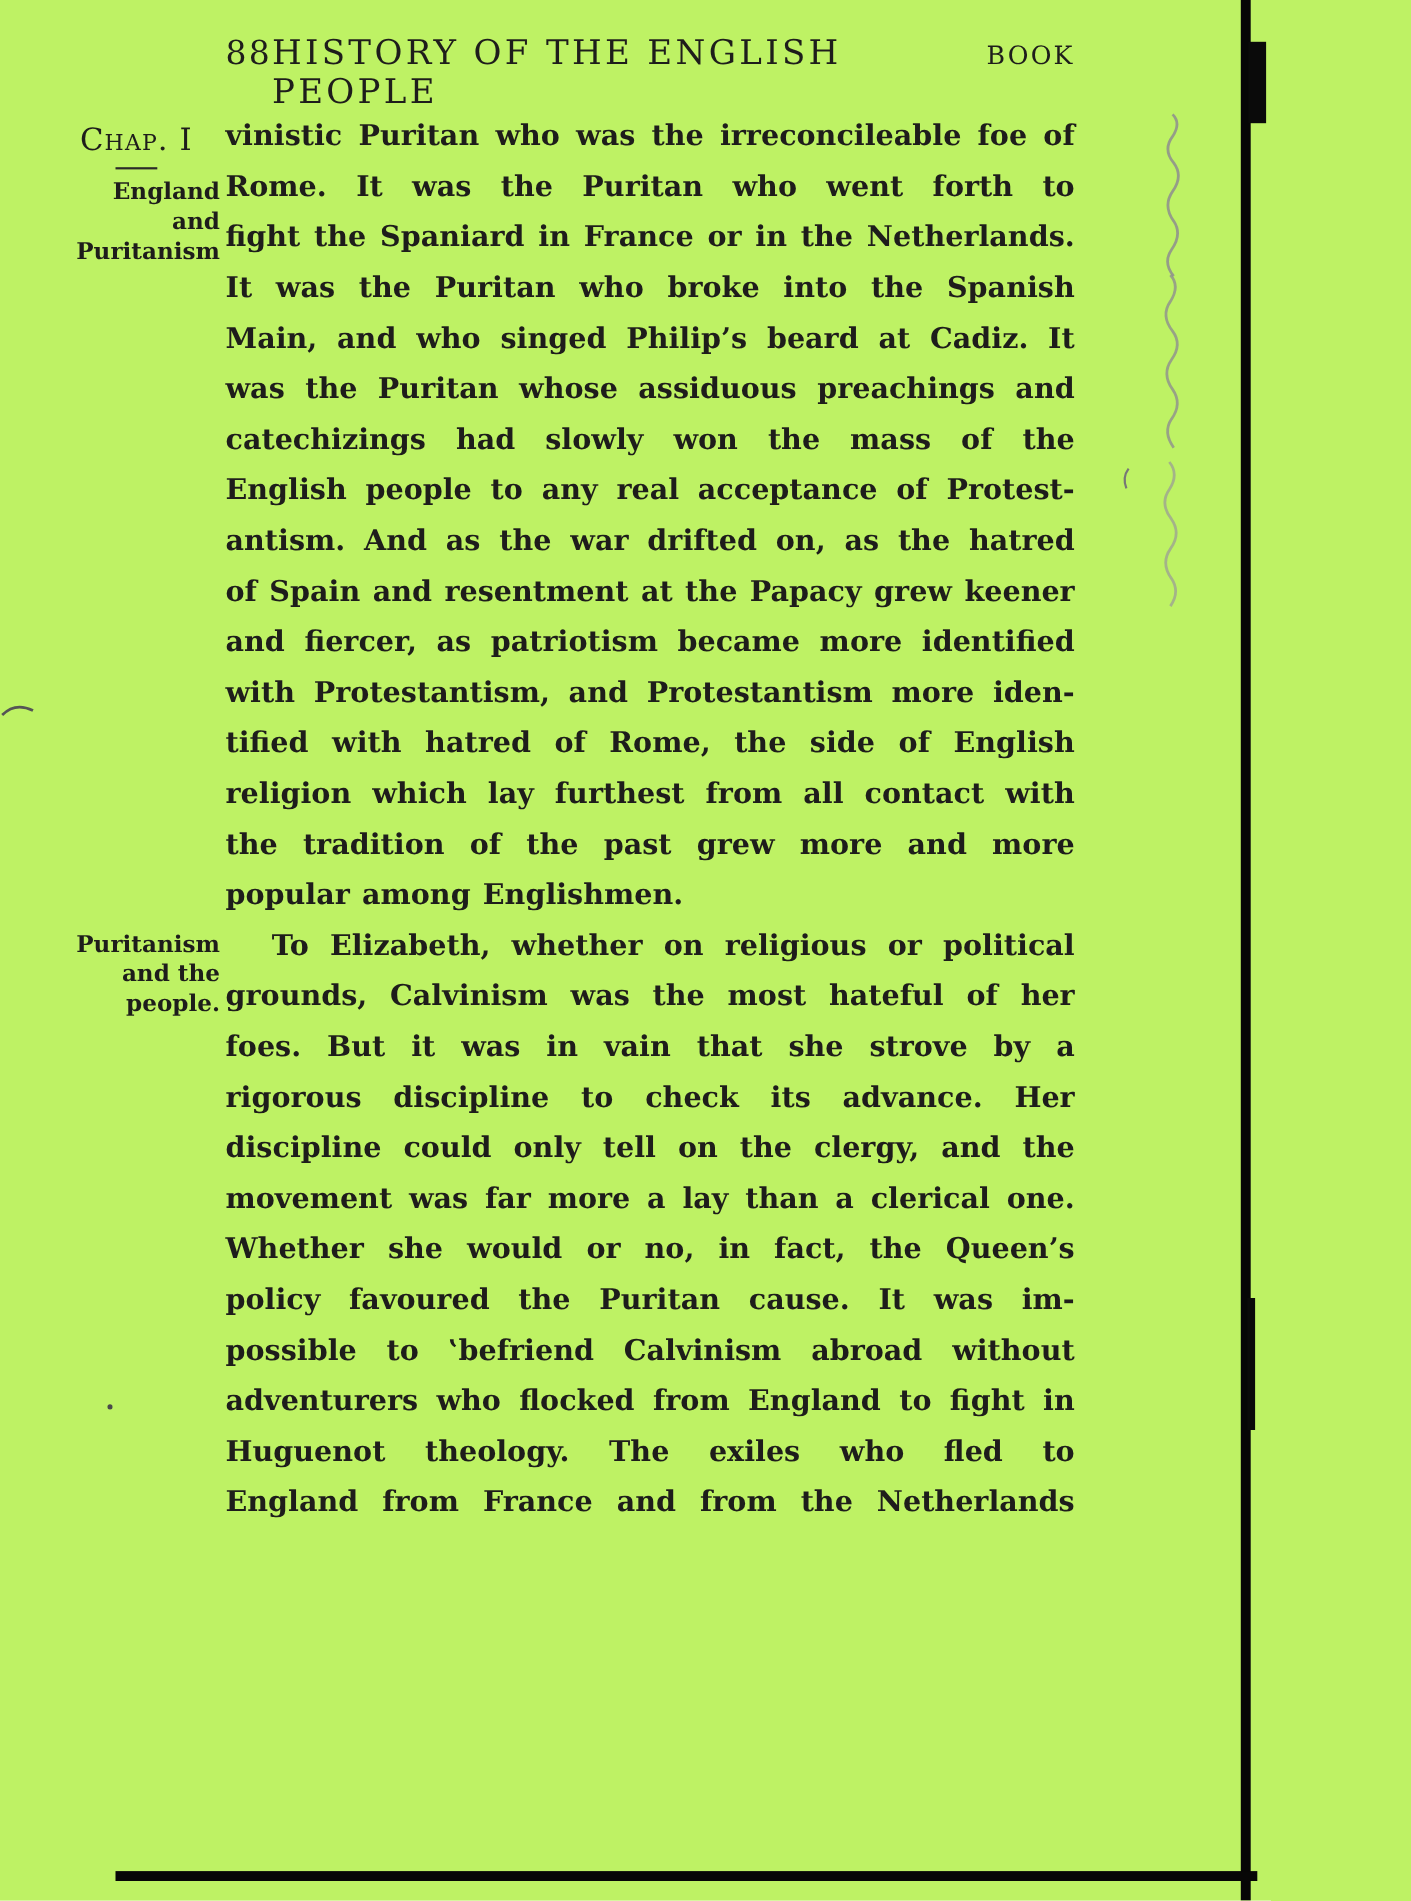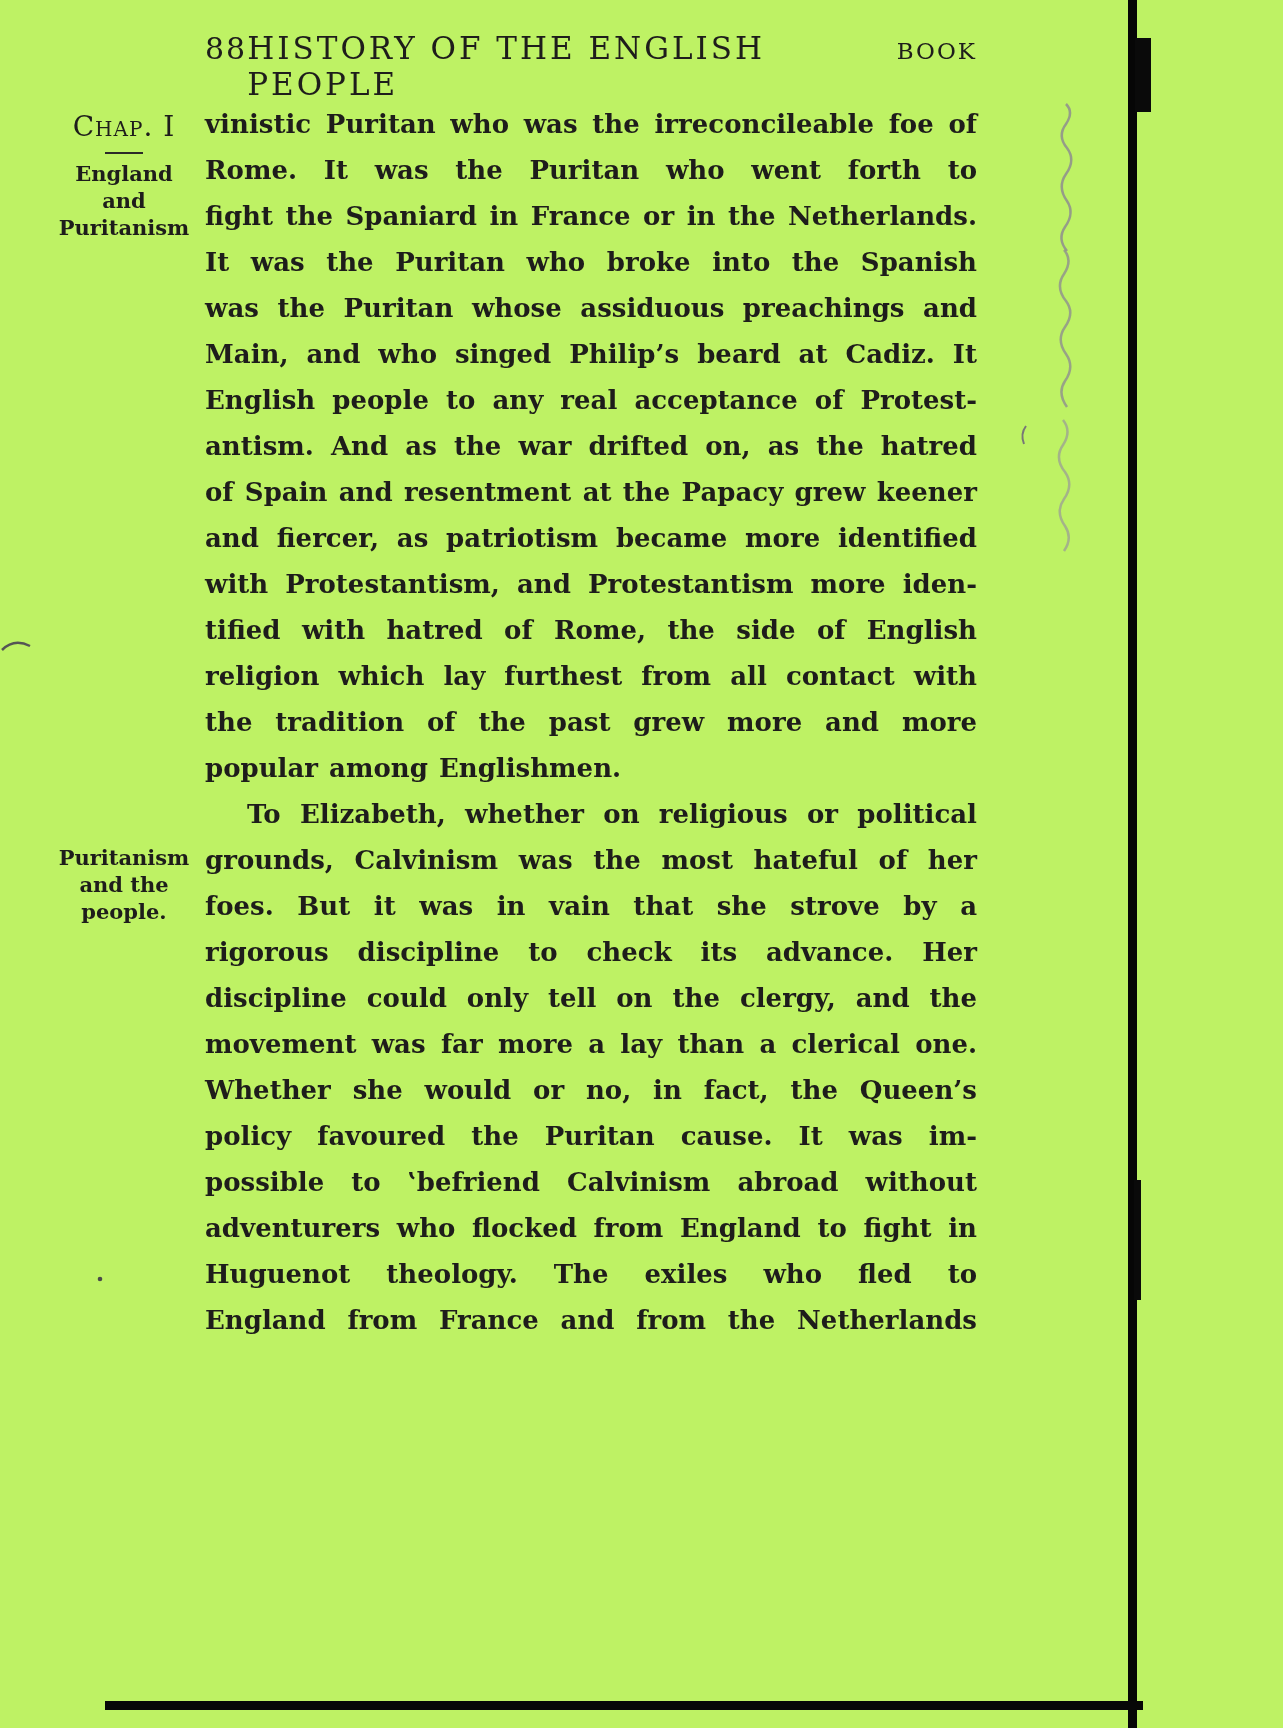--- a/index.html
+++ b/index.html
@@ -54,20 +54,21 @@
   .chapter-rule {
     width: 38px;
     height: 2px;
     background: #2b2a28;
     margin: 9px auto 0;
   }
   .margin-note.section {
     font-weight: bold;
     font-size: 21px;
     line-height: 27px;
+    text-align: right;
   }
   .margin-note.section-1 { top: 160px; }
   .margin-note.section-2 { top: 844px; }
   
   .body-col {
     position: absolute;
     left: 205px;
     top: 101px;
     width: 772px;
     font-size: 26px;
@@ -124,22 +125,23 @@
     <div>and the</div>
     <div>people.</div>
   </aside>
 
   <main class="body-col">
     <div class="para">
       <div class="line">vinistic Puritan who was the irreconcileable foe of</div>
       <div class="line">Rome.  It was the Puritan who went forth to</div>
       <div class="line">fight the Spaniard in France or in the Netherlands.</div>
       <div class="line">It was the Puritan who broke into the Spanish</div>
+      <div class="line">Main, and who singed Philip’s beard at Cadiz.  It</div>
       <div class="line">was the Puritan whose assiduous preachings and</div>
-      <div class="line">Main, and who singed Philip’s beard at Cadiz.  It</div>
+      <div class="line">catechizings had slowly won the mass of the</div>
       <div class="line">English people to any real acceptance of Protest-</div>
       <div class="line">antism.  And as the war drifted on, as the hatred</div>
       <div class="line">of Spain and resentment at the Papacy grew keener</div>
       <div class="line">and fiercer, as patriotism became more identified</div>
       <div class="line">with Protestantism, and Protestantism more iden-</div>
       <div class="line">tified with hatred of Rome, the side of English</div>
       <div class="line">religion which lay furthest from all contact with</div>
       <div class="line">the tradition of the past grew more and more</div>
       <div class="line short">popular among Englishmen.</div>
     </div>

